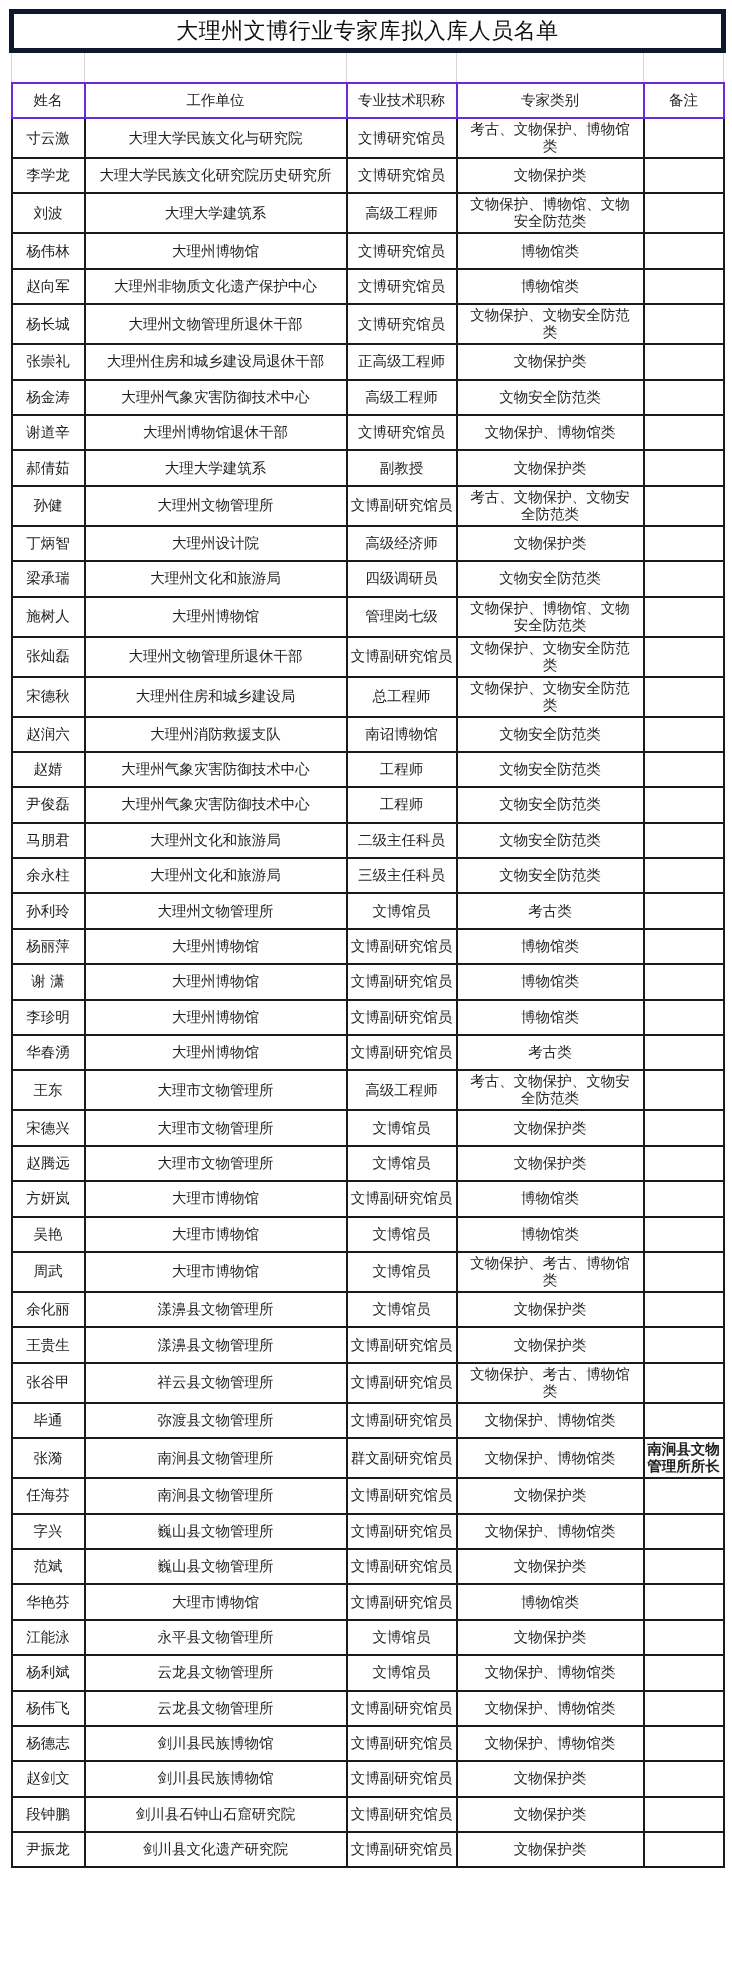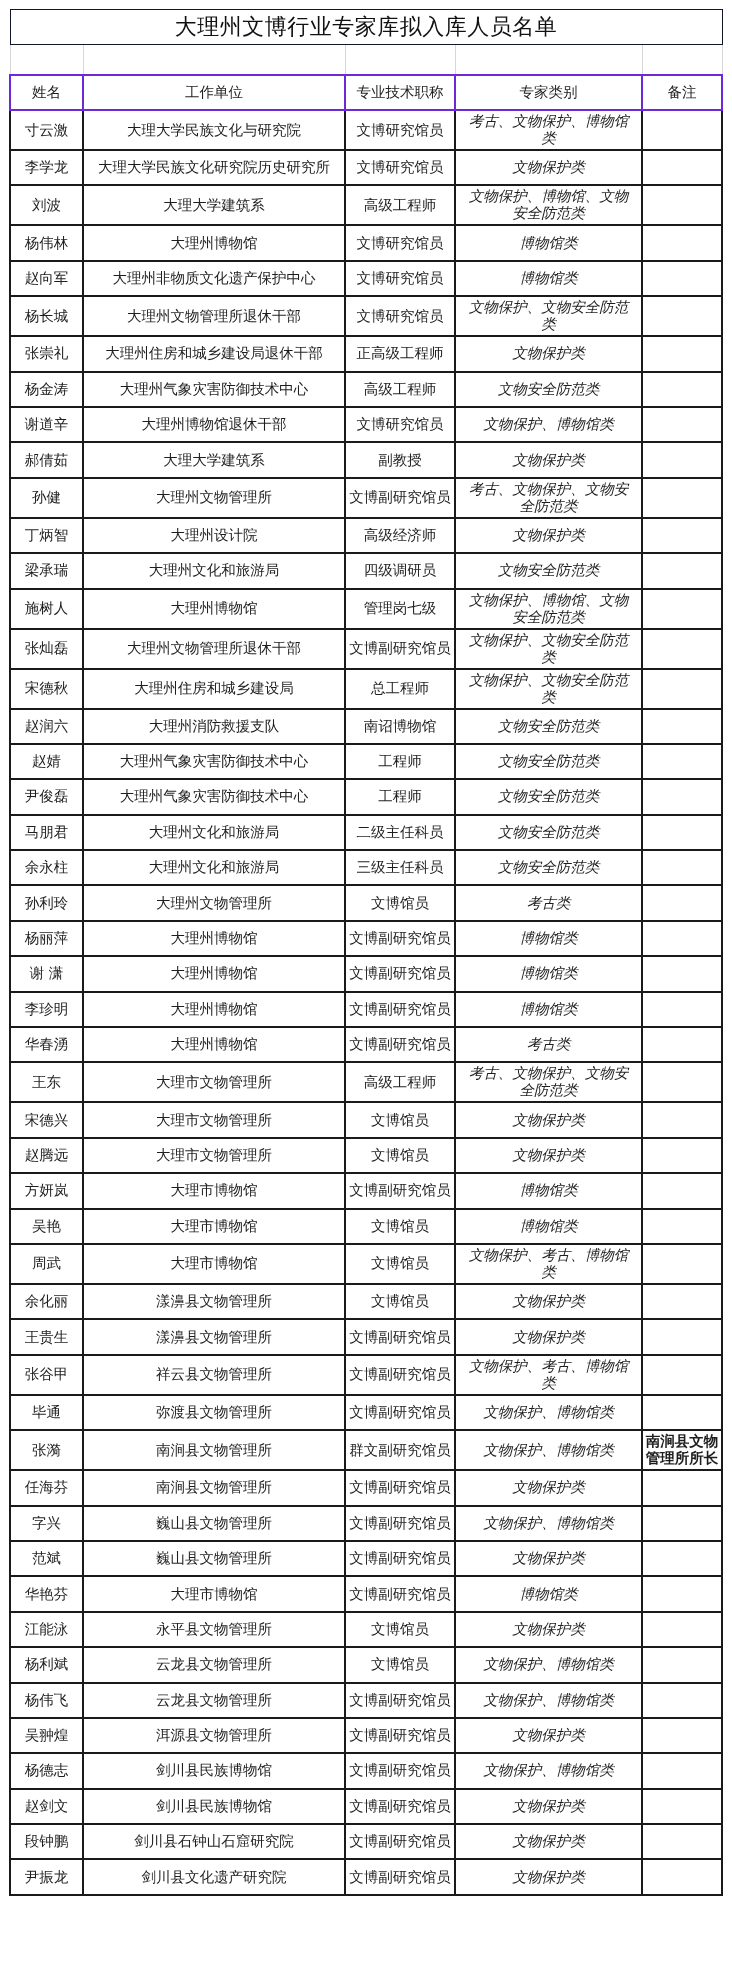--- a/index.html
+++ b/index.html
@@ -30,39 +30,38 @@
       font-weight: normal;
       font-size: 14.5px;
       line-height: 17px;
       word-break: break-all;
       overflow: hidden;
     }
     .title-row td {
       height: 30px;
       font-size: 22px;
       line-height: 26px;
-      border: 1px solid #0f172a;
+      border: 5px solid #0f172a;
       color: #111;
       letter-spacing: 0.5px;
     }
     .blank-row td {
       height: 25px;
       border: 1px solid #d6d6d6;
     }
     .header-row th {
       height: 29px;
       border: 2px solid #6d28d9;
     }
     .data-row td {
       height: 29.4px;
       border: 2px solid #1a1a1a;
     }
     .data-row td.c-cat {
       padding: 2px 8px;
-      font-style: italic;
     }
     .data-row td.c-remark {
       padding: 2px 1px;
       font-weight: bold;
     }
   </style>
 </head>
 <body>
 
 <table class="sheet">
@@ -441,27 +440,20 @@
   </tr>
 
   <tr class="data-row">
     <td class="c-name">杨伟飞</td>
     <td class="c-unit">云龙县文物管理所</td>
     <td class="c-rank">文博副研究馆员</td>
     <td class="c-cat">文物保护、博物馆类</td>
     <td class="c-remark"></td>
   </tr>
 
-  <tr class="data-row">
-    <td class="c-name">吴翀煌</td>
-    <td class="c-unit">洱源县文物管理所</td>
-    <td class="c-rank">文博副研究馆员</td>
-    <td class="c-cat">文物保护类</td>
-    <td class="c-remark"></td>
-  </tr>
 
   <tr class="data-row">
     <td class="c-name">杨德志</td>
     <td class="c-unit">剑川县民族博物馆</td>
     <td class="c-rank">文博副研究馆员</td>
     <td class="c-cat">文物保护、博物馆类</td>
     <td class="c-remark"></td>
   </tr>
 
   <tr class="data-row">

